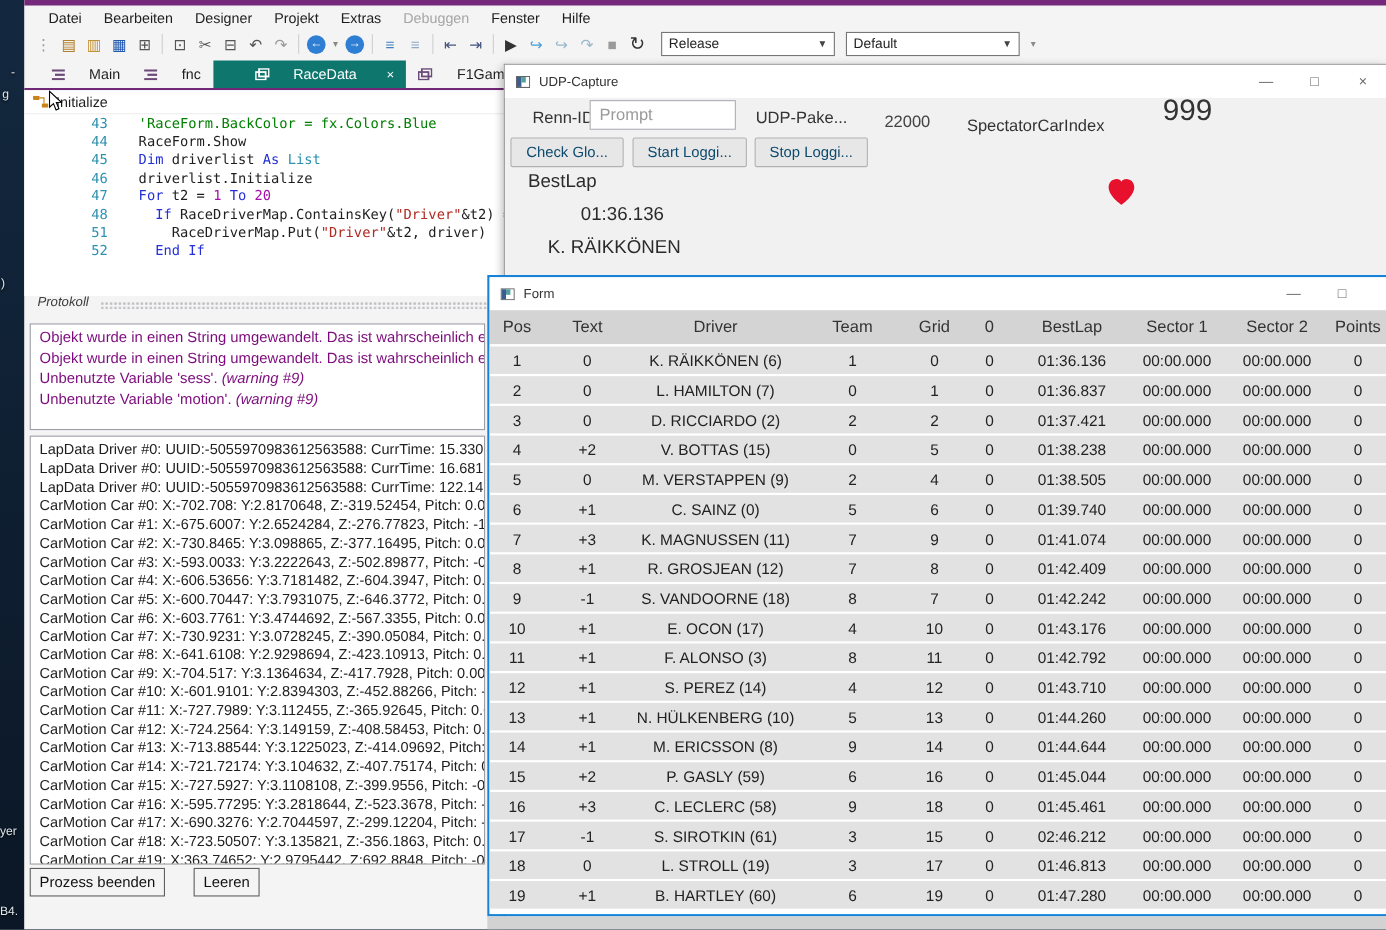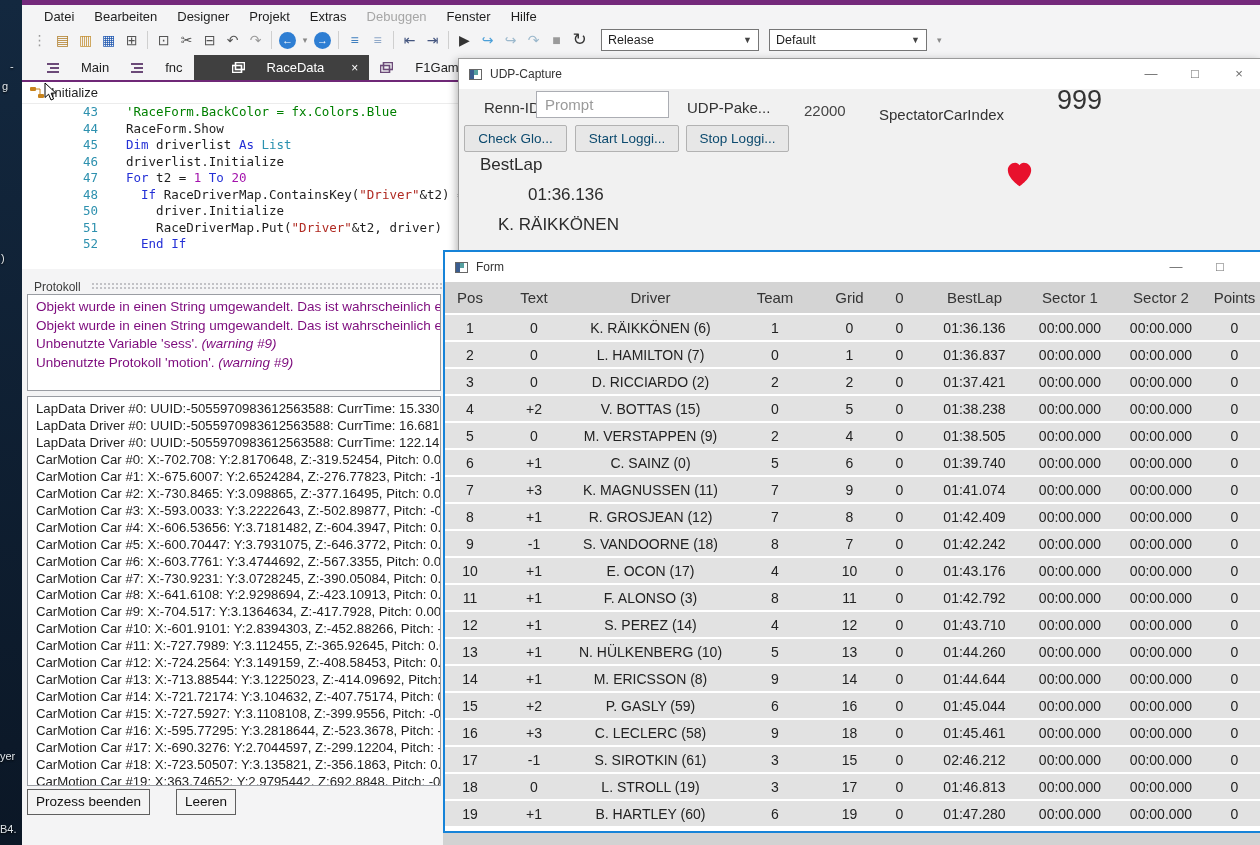--- a/index.html
+++ b/index.html
@@ -23,40 +23,40 @@
   .tb-icon.circle{width:17px;height:17px;border-radius:50%;background:#2e7ed3;font-size:11px;line-height:17px;margin:0 3px;}
   .tb-sep{width:1px;height:18px;background:#cfcfcf;margin:0 4px;flex:none;}
   .combo{width:150px;height:20px;background:#fff;border:1px solid #767676;font-size:12.5px;color:#1e1e1e;
     display:flex;align-items:center;padding-left:6px;margin-left:10px;flex:none;}
   .combo .arrow{margin-left:auto;padding:0 6px;color:#444;font-size:9px;border-left:1px solid transparent;}
   #tb-overflow{color:#8a8a8a;font-size:9px;margin-left:10px;}
 
   
   #tabstrip{left:0;top:55px;width:1238px;height:25px;display:flex;align-items:stretch;padding-left:14px;font-size:13px;}
   .tab{display:flex;align-items:center;padding:0 11px;gap:22px;color:#1e1e1e;}
-  .tab.active{background:#404040;color:#fff;padding-left:38px;}
+  .tab.active{background:#0f766e;color:#fff;padding-left:38px;}
   .tab .tab-close{font-size:12px;margin-left:5px;}
   .tab svg{display:block;}
   #tab-underline{left:0;top:80px;width:437px;height:2px;background:#6f2877;}
 
   
   #breadcrumb{left:0;top:82px;width:437px;height:21px;background:#fff;display:flex;align-items:center;
     padding-left:8px;gap:7px;font-size:13px;color:#1e1e1e;border-bottom:1px solid #ececec;}
 
   
   #editor{left:0;top:104px;width:437px;height:165px;background:#fff;
     font-family:"DejaVu Sans Mono",monospace;font-size:12.5px;line-height:16.5px;overflow:hidden;}
   .code-line{display:flex;white-space:pre;}
   .lnum{width:76px;text-align:right;padding-right:14px;color:#2e91af;flex:none;}
   .lcontent{padding-left:14px;}
   .tok-k{color:#2430d6}.tok-t{color:#2b91af}.tok-c{color:#008000}
   .tok-s{color:#b02a22}.tok-n{color:#a312ac}.tok-p{color:#1e1e1e}
 
   
-  #prot-head{left:0;top:280px;width:437px;height:22px;display:flex;align-items:flex-start;padding-left:12px;}
+  #prot-head{left:0;top:259px;width:437px;height:22px;display:flex;align-items:flex-end;padding-left:12px;font-style:italic;}
   #prot-title{font-size:12px;color:#3c3c3c;}
   #prot-dots{flex:1;height:7px;margin:2px 6px 0 10px;
     background-image:radial-gradient(#c2c2c6 1px,transparent 1.4px);background-size:4px 4px;}
   #warn-box{left:5px;top:294px;width:414px;height:97px;background:#fff;border:1px solid #9a9da3;
     overflow:hidden;box-sizing:border-box;padding:3px 8px;}
   .warn-line{font-size:13.5px;line-height:18.6px;color:#7d0b7d;white-space:nowrap;}
   .warn-line em{font-style:italic;}
   #log-box{left:5px;top:396px;width:414px;height:390px;background:#fff;border:1px solid #9a9da3;
     overflow:hidden;box-sizing:border-box;padding:4px 8px;}
   .log-line{font-size:13.2px;line-height:16.95px;color:#1e1e1e;white-space:nowrap;}
@@ -209,34 +209,33 @@
     <span>Initialize</span>
   </div>
 
   <div id="editor" class="abs">
       <div class="code-line"><span class="lnum">43</span><span class="lcontent"><span class="tok-c">'RaceForm.BackColor = fx.Colors.Blue</span></span></div>
       <div class="code-line"><span class="lnum">44</span><span class="lcontent"><span class="tok-p">RaceForm.Show</span></span></div>
       <div class="code-line"><span class="lnum">45</span><span class="lcontent"><span class="tok-k">Dim </span><span class="tok-p">driverlist </span><span class="tok-k">As </span><span class="tok-t">List</span></span></div>
       <div class="code-line"><span class="lnum">46</span><span class="lcontent"><span class="tok-p">driverlist.Initialize</span></span></div>
       <div class="code-line"><span class="lnum">47</span><span class="lcontent"><span class="tok-k">For </span><span class="tok-p">t2 = </span><span class="tok-n">1</span><span class="tok-p"> </span><span class="tok-k">To</span><span class="tok-p"> </span><span class="tok-n">20</span></span></div>
       <div class="code-line"><span class="lnum">48</span><span class="lcontent"><span class="tok-k">  If </span><span class="tok-p">RaceDriverMap.ContainsKey(</span><span class="tok-s">"Driver"</span><span class="tok-p">&amp;t2) = </span></span></div>
-      <div class="code-line"><span class="lnum">50</span><span class="lcontent"><span class="tok-p">    driver.Initialize</span></span></div>
       <div class="code-line"><span class="lnum">51</span><span class="lcontent"><span class="tok-p">    RaceDriverMap.Put(</span><span class="tok-s">"Driver"</span><span class="tok-p">&amp;t2, driver)</span></span></div>
       <div class="code-line"><span class="lnum">52</span><span class="lcontent"><span class="tok-k">  End If</span></span></div>
     </div>
 
   <div id="prot-head" class="abs">
     <span id="prot-title">Protokoll</span>
     <div id="prot-dots"></div>
   </div>
   <div id="warn-box" class="abs">
       <div class="warn-line"><span>Objekt wurde in einen String umgewandelt. Das ist wahrscheinlich ein Program</span></div>
       <div class="warn-line"><span>Objekt wurde in einen String umgewandelt. Das ist wahrscheinlich ein Program</span></div>
       <div class="warn-line"><span>Unbenutzte Variable 'sess'. </span><em>(warning #9)</em></div>
-      <div class="warn-line"><span>Unbenutzte Protokoll 'motion'. </span><em>(warning #9)</em></div>
+      <div class="warn-line"><span>Unbenutzte Variable 'motion'. </span><em>(warning #9)</em></div>
     </div>
   <div id="log-box" class="abs">
       <div class="log-line">LapData Driver #0: UUID:-5055970983612563588: CurrTime: 15.33071, BestLapT</div>
       <div class="log-line">LapData Driver #0: UUID:-5055970983612563588: CurrTime: 16.681803, BestLap</div>
       <div class="log-line">LapData Driver #0: UUID:-5055970983612563588: CurrTime: 122.14385, BestLap</div>
       <div class="log-line">CarMotion Car #0: X:-702.708: Y:2.8170648, Z:-319.52454, Pitch: 0.0031127965</div>
       <div class="log-line">CarMotion Car #1: X:-675.6007: Y:2.6524284, Z:-276.77823, Pitch: -1.4895336E-4</div>
       <div class="log-line">CarMotion Car #2: X:-730.8465: Y:3.098865, Z:-377.16495, Pitch: 0.006924886</div>
       <div class="log-line">CarMotion Car #3: X:-593.0033: Y:3.2222643, Z:-502.89877, Pitch: -0.009159609</div>
       <div class="log-line">CarMotion Car #4: X:-606.53656: Y:3.7181482, Z:-604.3947, Pitch: 0.019174542</div>

